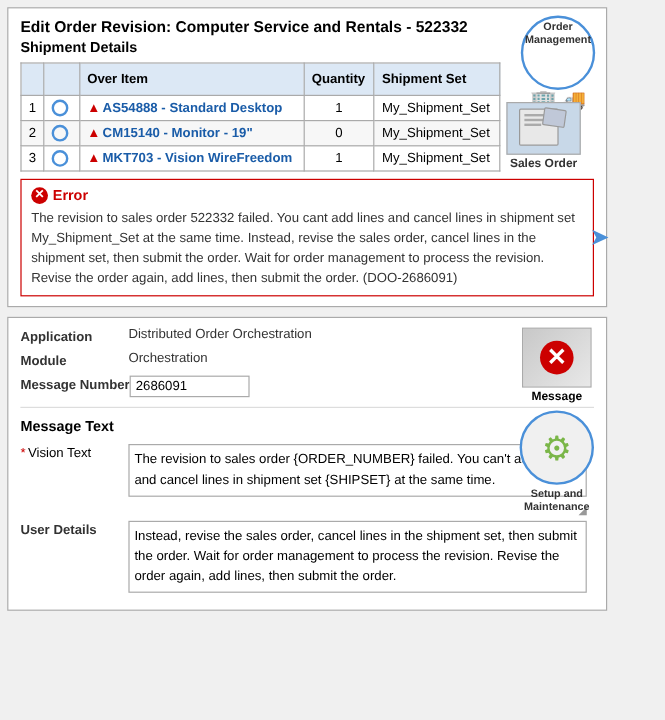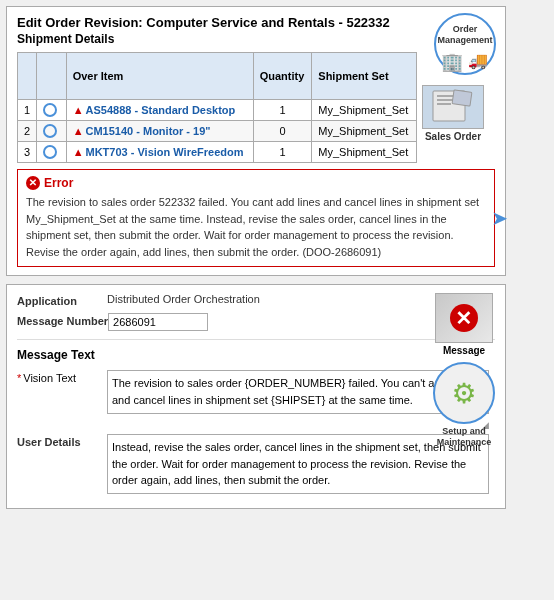--- a/index.html
+++ b/index.html
@@ -44,23 +44,24 @@
       text-align: center;
     }
     .order-mgmt-circle {
       width: 62px;
       height: 62px;
       border-radius: 50%;
       border: 2px solid #4a90d9;
       display: flex;
       flex-direction: column;
       align-items: center;
-      justify-content: flex-end;
+      justify-content: flex-start;
       margin: 0 auto;
       background: #fff;
+      gap: 29px;
     }
 
     
     .sales-order-icon {
       position: absolute;
       top: 78px;
       right: 18px;
       width: 68px;
       text-align: center;
     }
@@ -86,21 +87,21 @@
 
     
     .shipment-table {
       width: calc(100% - 78px);
       border-collapse: collapse;
       margin-bottom: 6px;
     }
     .shipment-table th {
       background: #dce8f5;
       border: 1px solid #aaa;
-      padding: 17px 6px;
+      padding: 7px 6px;
       text-align: left;
       font-size: 11px;
       font-weight: bold;
     }
     .shipment-table td {
       border: 1px solid #aaa;
       padding: 3px 6px;
       font-size: 11px;
     }
     .shipment-table tr:nth-child(even) td { background: #f7f7f7; }
@@ -389,20 +390,24 @@
         </div>
         <div class="setup-label" style="font-size:9px;text-align:center;max-width:70px;line-height:1.2;margin-top:2px;">Setup and Maintenance</div>
       </div>
     </div>
 
     <div class="form-row">
       <span class="form-label">Application</span>
       <span class="form-value">Distributed Order Orchestration</span>
     </div>
 
+    <div class="form-row">
+      <span class="form-label">Module</span>
+      <span class="form-value">Orchestration</span>
+    </div>
 
     <div class="form-row">
       <span class="form-label">Message Number</span>
       <input type="text" class="form-input" readonly="" value="2686091" style="">
     </div>
 
     <hr class="section-divider">
 
     <div class="message-text-title">Message Text</div>
 

